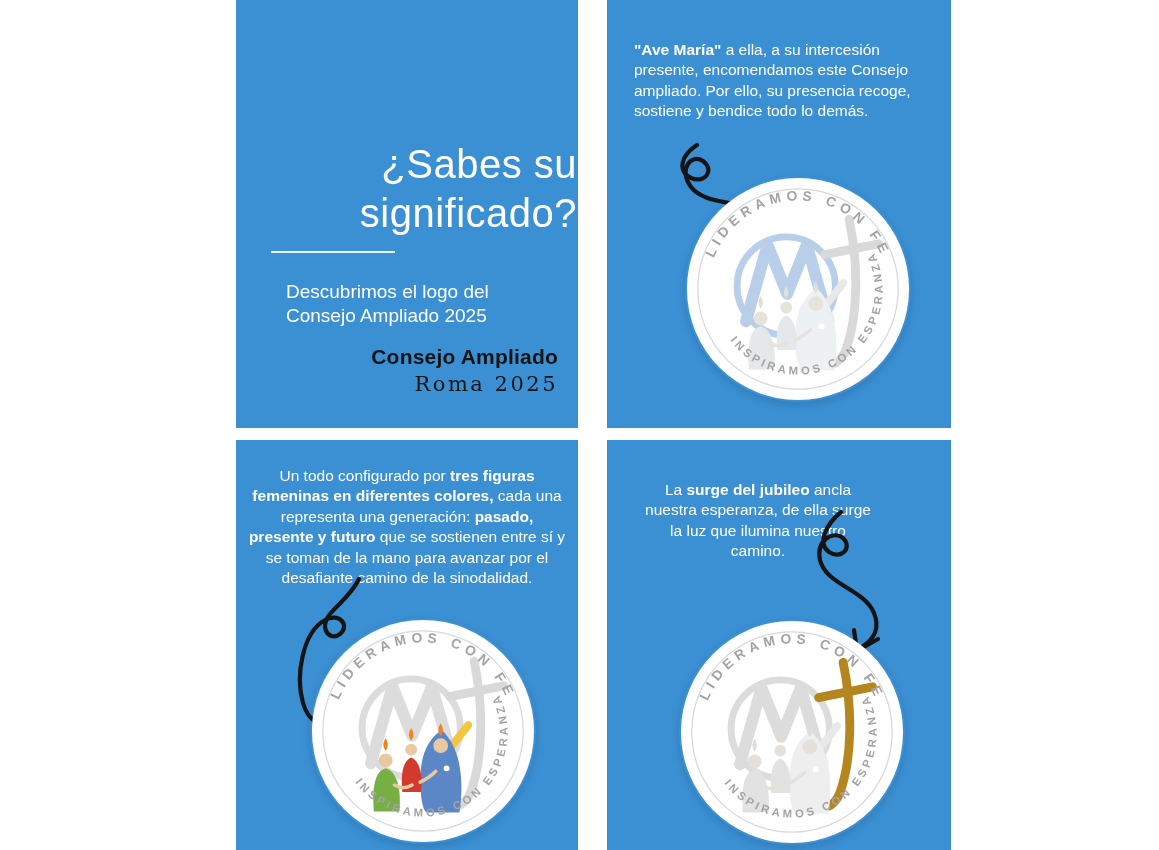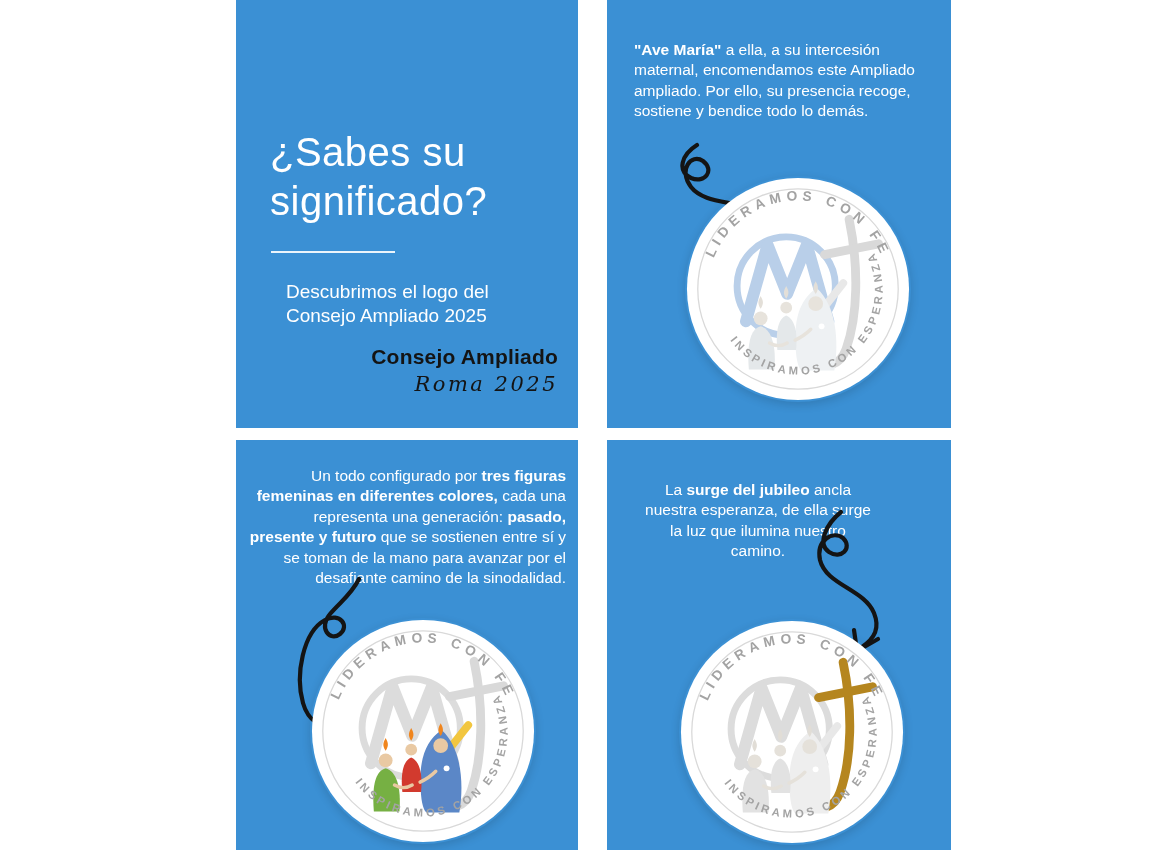--- a/index.html
+++ b/index.html
@@ -8,33 +8,33 @@
     position:relative;width:1159px;height:850px;background:var(--bg,#ffffff);
     overflow:hidden;font-family:"Liberation Sans",sans-serif;
   }
   .card{position:absolute;background:var(--blue,#3b90d4);color:#ffffff;overflow:hidden;}
   .card-intro{left:236px;top:0;width:342px;height:428px;}
   .card-mary{left:607px;top:0;width:344px;height:428px;}
   .card-generations{left:236px;top:440px;width:342px;height:410px;}
   .card-jubilee{left:607px;top:440px;width:344px;height:410px;}
 
   .title{
-    position:absolute;left:34px;top:128px;margin:0;width:295px;
-    font-size:40px;font-weight:300;line-height:1.22;letter-spacing:.5px;color:#fff;
+    position:absolute;left:34px;top:128px;margin:12px;width:295px;
+    font-size:40px;font-weight:300;line-height:1.22;letter-spacing:.5px;color:#fff;text-align:right;
   }
   .divider{position:absolute;left:35px;top:251px;width:124px;height:2px;background:rgba(255,255,255,.9);}
   .subtitle{position:absolute;left:34px;top:264px;margin:16px;width:245px;font-size:19px;line-height:1.27;font-weight:400;color:#fff;}
   .brand{position:absolute;right:20px;top:345px;text-align:right;color:var(--ink,#141414);}
   .brand-name{font-size:21px;font-weight:700;letter-spacing:.2px;}
-  .brand-script{font-family:"DejaVu Serif",serif;font-style:italic;font-size:21px;margin-top:3px;letter-spacing:2.5px;}
+  .brand-script{font-family:"DejaVu Serif",serif;font-size:21px;margin-top:3px;letter-spacing:2.5px;}
 
   .para{margin:0;font-size:15.5px;line-height:1.32;color:#fff;}
   .para b{font-weight:700;}
   .card-mary .para{position:absolute;left:27px;top:40px;width:288px;text-align:left;}
-  .card-generations .para{position:absolute;left:12px;top:26px;width:318px;text-align:right;}
+  .card-generations .para{position:absolute;left:12px;top:26px;width:318px;text-align:center;}
   .card-jubilee .para{position:absolute;left:38px;top:40px;width:226px;text-align:center;}
 
   .badge{position:absolute;width:226px;height:226px;border-radius:50%;
          box-shadow:0 3px 10px rgba(0,0,0,.14);}
   .badge-mary{left:78px;top:176px;}
   .badge-generations{left:74px;top:178px;}
   .badge-jubilee{left:72px;top:179px;}
 
   .arrow{position:absolute;color:var(--ink,#141414);}
   .arrow svg path{fill:none;stroke:currentColor;stroke-width:4.2;stroke-linecap:round;stroke-linejoin:round;}
@@ -52,21 +52,21 @@
     <h1 class="title">¿Sabes su significado?</h1>
     <div class="divider"></div>
     <p class="subtitle">Descubrimos el logo del Consejo Ampliado 2025</p>
     <div class="brand">
       <div class="brand-name">Consejo Ampliado</div>
       <div class="brand-script">Roma 2025</div>
     </div>
   </section>
 
   <section class="card card-mary">
-    <p class="para"><b>"Ave María"</b><span> a ella, a su intercesión maternal, encomendamos este Ampliado ampliado. Por ello, su presencia recoge, sostiene y bendice todo lo demás.</span></p>
+    <p class="para"><b>"Ave María"</b><span> a ella, a su intercesión presente, encomendamos este Consejo ampliado. Por ello, su presencia recoge, sostiene y bendice todo lo demás.</span></p>
     <div class="arrow arrow-mary">
       <svg viewBox="0 0 132 115" width="132" height="115">
         <path d="M 22 12 C 6 22 2 38 16 45 C 30 51 40 37 28 28 C 16 20 3 37 16 54 C 34 77 82 62 106 97"></path>
         <path d="M 96 79 L 107 100 L 120 78"></path>
       </svg>
     </div>
     <div class="badge badge-mary">
   <svg viewBox="0 0 230 230" width="100%" height="100%">
     <defs>
       <path id="mary-top" d="M 25 136 A 92 92 0 1 1 205 136"></path>

